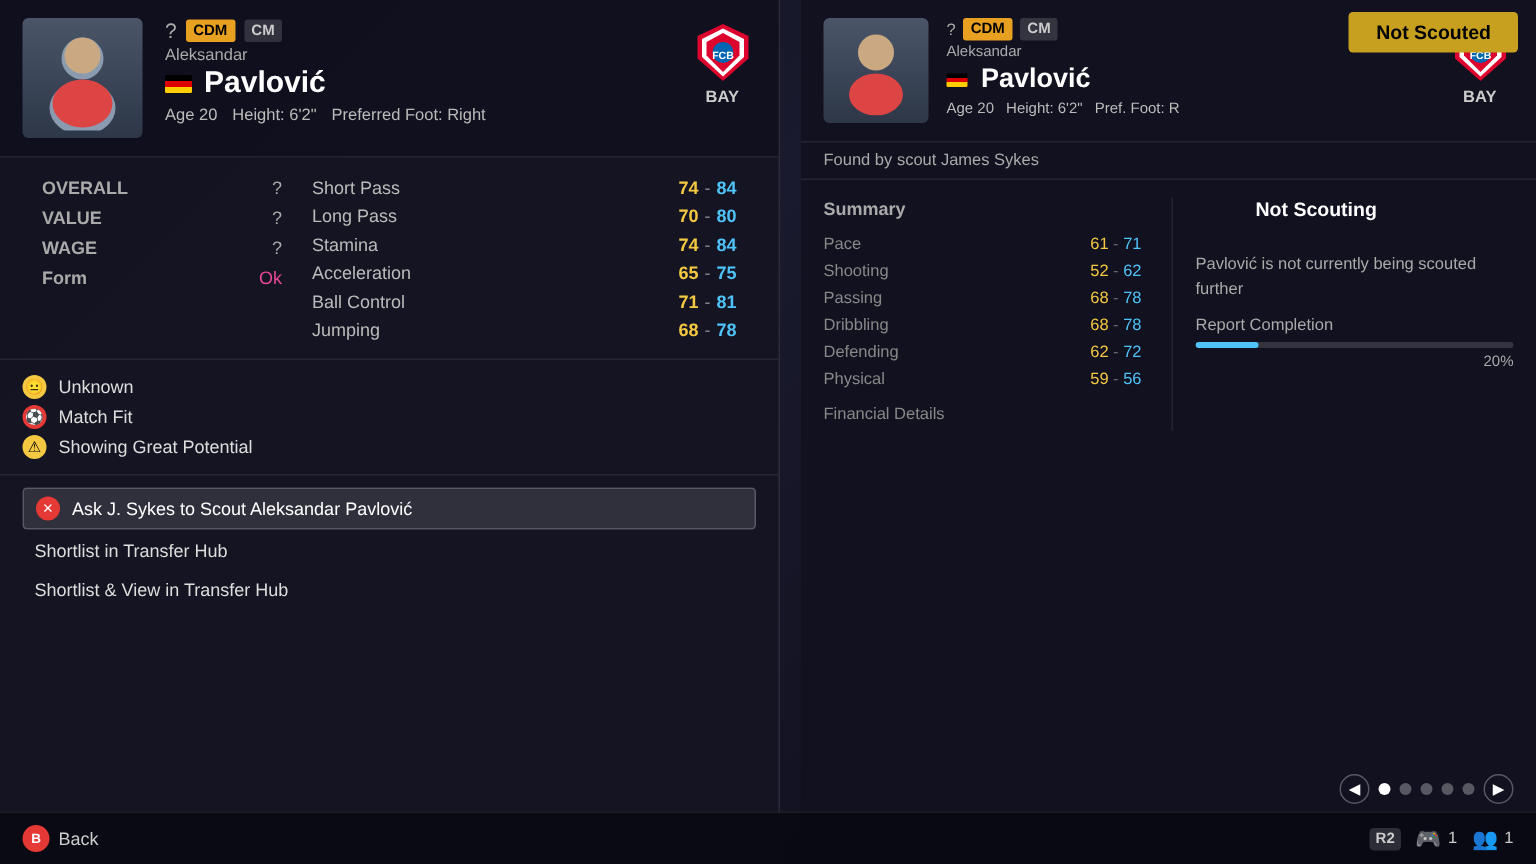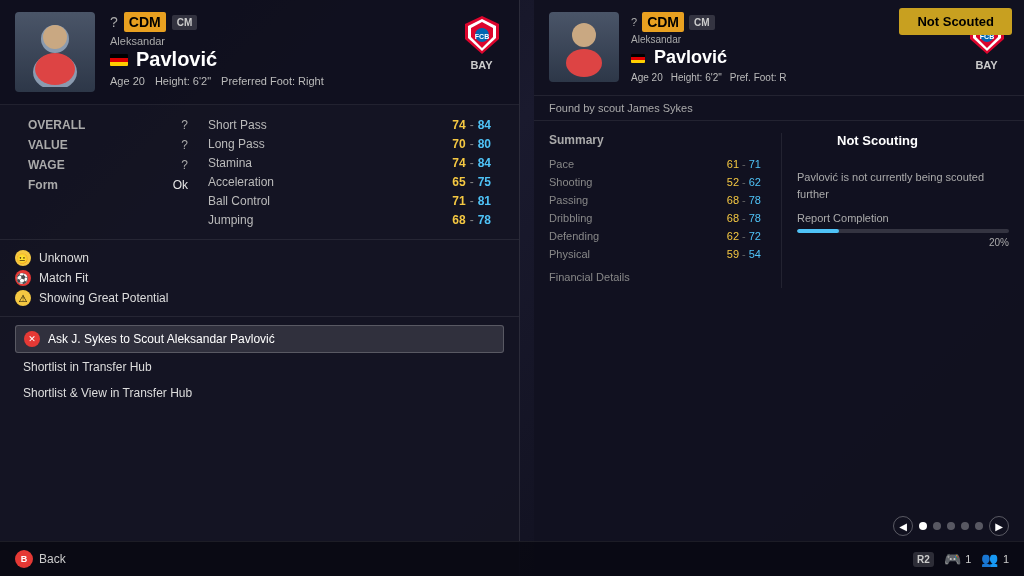--- a/index.html
+++ b/index.html
@@ -70,21 +70,21 @@
     }
 
     .question-mark {
       color: #aaa;
       font-size: 14px;
     }
 
     .pos-badge {
       background: #e8a020;
       color: #000;
-      font-size: 14px;
+      font-size: 10px;
       font-weight: bold;
       padding: 2px 5px;
       border-radius: 2px;
     }
 
     .pos-badge-secondary {
       background: rgba(255,255,255,0.15);
       color: #ccc;
       font-size: 10px;
       font-weight: bold;
@@ -171,21 +171,21 @@
     .stat-label {
       color: #aaa;
       font-weight: bold;
     }
 
     .stat-value {
       color: #fff;
     }
 
     .stat-value.ok {
-      color: #e5e5e5;
+      color: #ec4899;
     }
 
     .stat-value.unknown {
       color: #aaa;
     }
 
     .right-stats {
       flex: 1;
     }
 
@@ -824,21 +824,21 @@
         <span class="range-low">62</span>
         <span class="range-dash"> - </span>
         <span class="range-high">72</span>
       </div>
     </div>
           <div class="summary-row">
       <span class="summary-label">Physical</span>
       <div class="summary-range">
         <span class="range-low">59</span>
         <span class="range-dash"> - </span>
-        <span class="range-high">54</span>
+        <span class="range-high">56</span>
       </div>
     </div>
         </div>
 
       <div class="financial-section">
         <div class="financial-title">Financial Details</div>
       </div>
     </div>
 
     <div class="not-scouting-section">

